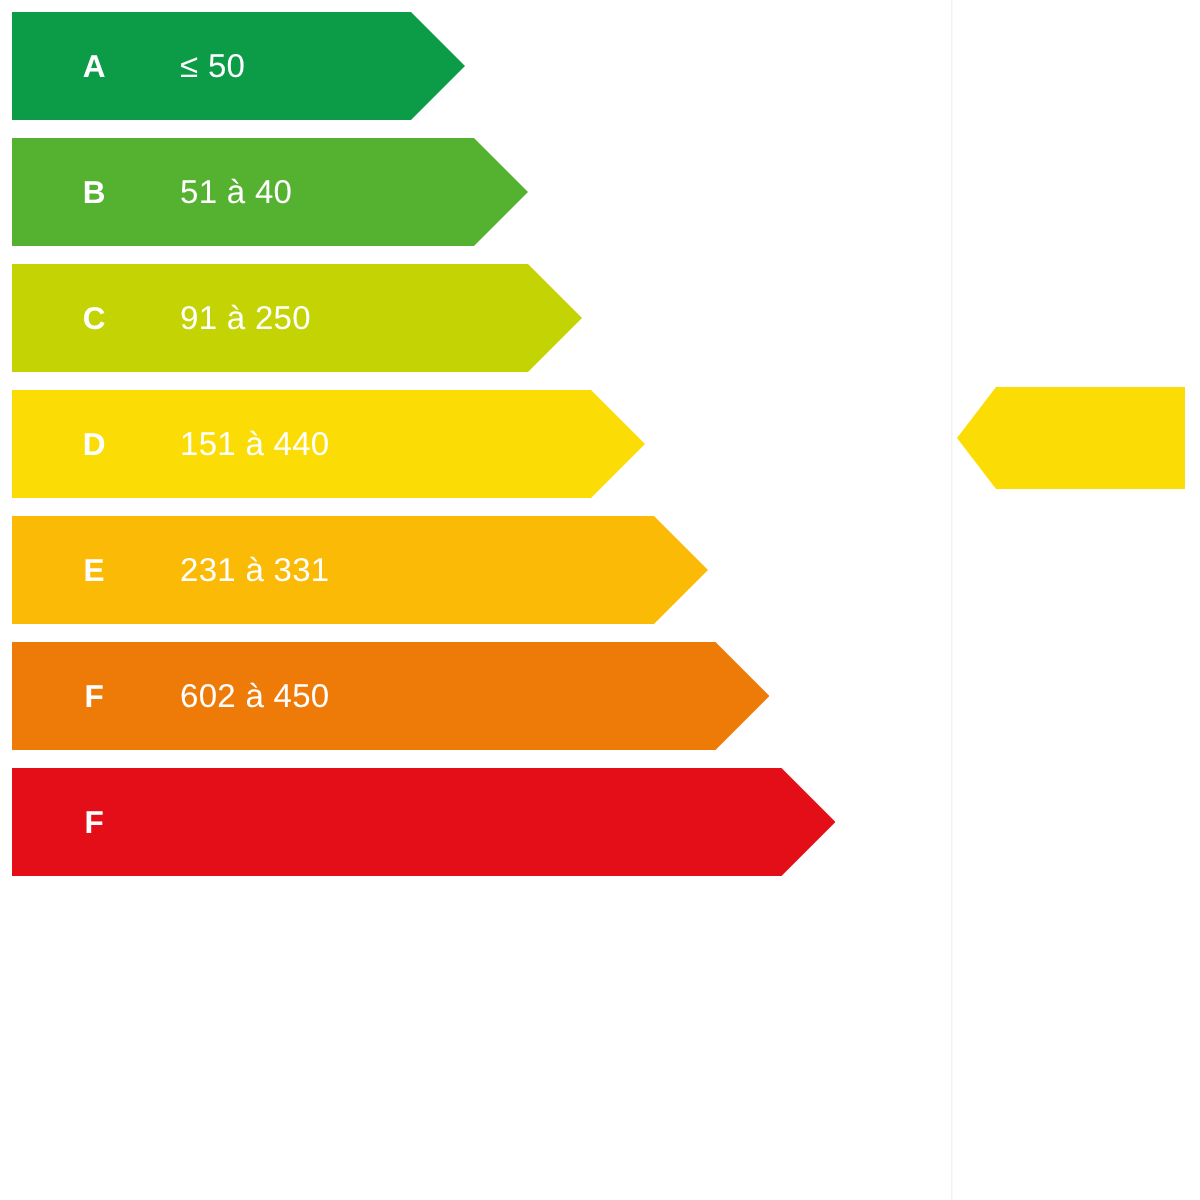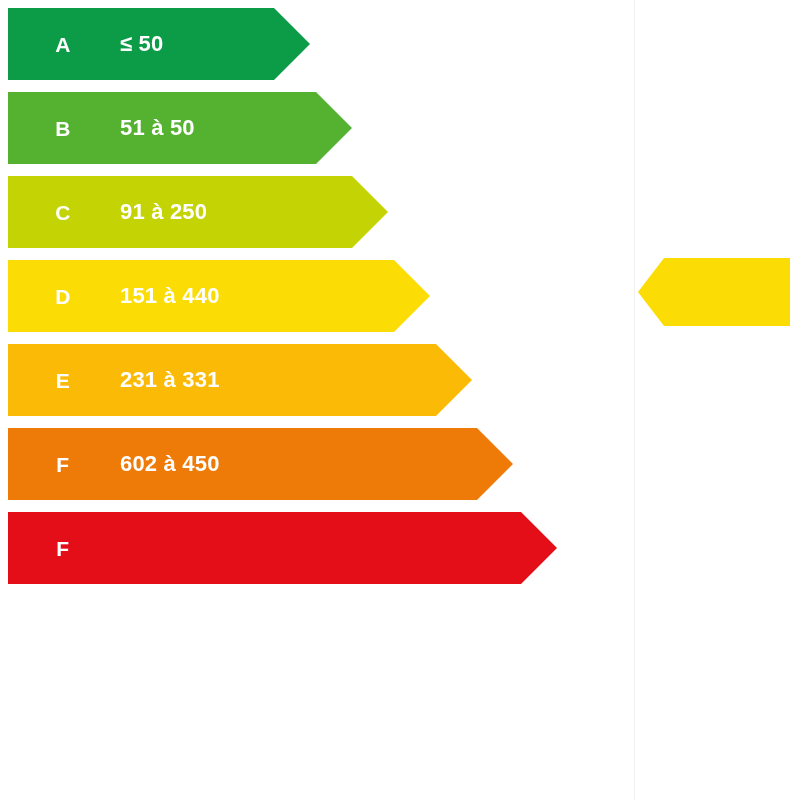--- a/index.html
+++ b/index.html
@@ -49,21 +49,21 @@
     font-size: 21px;
     font-weight: bold;
     letter-spacing: 0.5px;
     line-height: 1;
   }
   .band .range {
     position: absolute;
     left: 112px;
     color: #ffffff;
     font-size: 22px;
-    font-weight: bold;
+    font-weight: normal;
     letter-spacing: 0.2px;
     line-height: 1;
     white-space: nowrap;
   }
   .band .range sup {
     font-size: 0.62em;
     vertical-align: super;
     line-height: 0;
   }
 
@@ -94,21 +94,21 @@
 
   <div class="divider-line" style="left:634px;"></div>
 
   <div class="band band-a">
     <span class="letter">A</span>
     <span class="range">≤ 50</span>
   </div>
 
   <div class="band band-b">
     <span class="letter">B</span>
-    <span class="range">51 à 50</span>
+    <span class="range">51 à 40</span>
   </div>
 
   <div class="band band-c">
     <span class="letter">C</span>
     <span class="range">91 à 250</span>
   </div>
 
   <div class="band band-d">
     <span class="letter">D</span>
     <span class="range">151 à 440</span>

